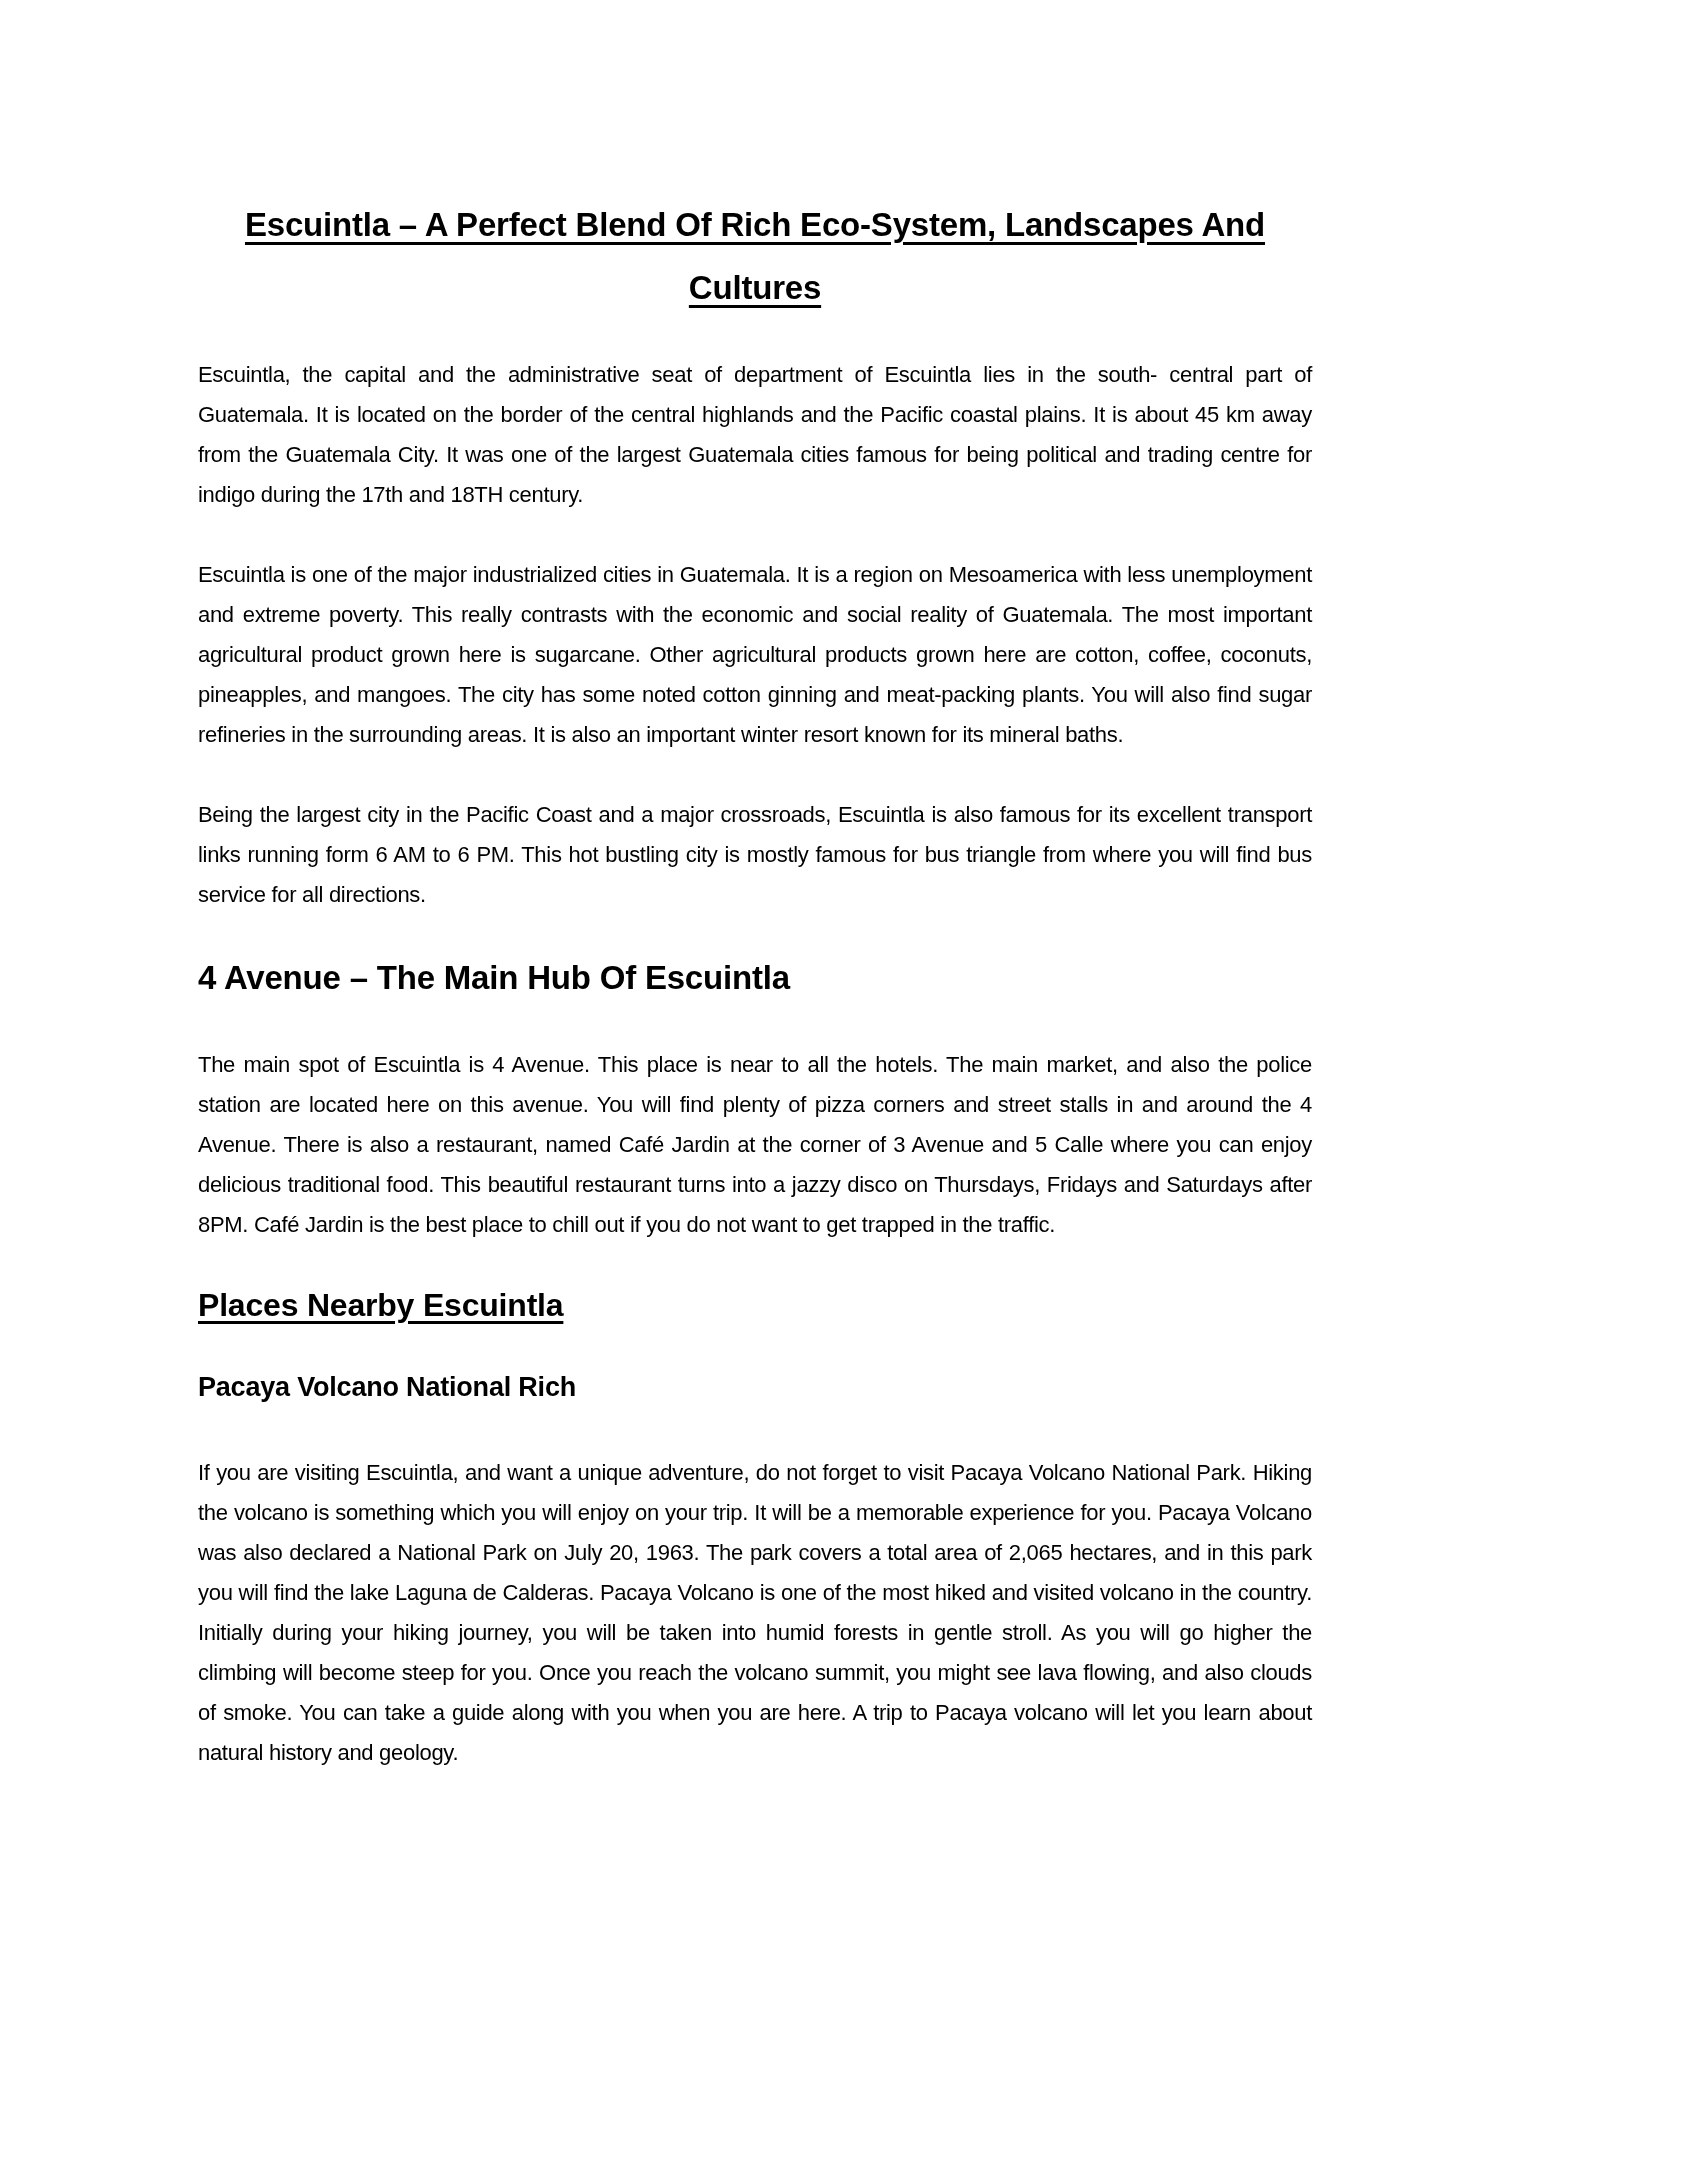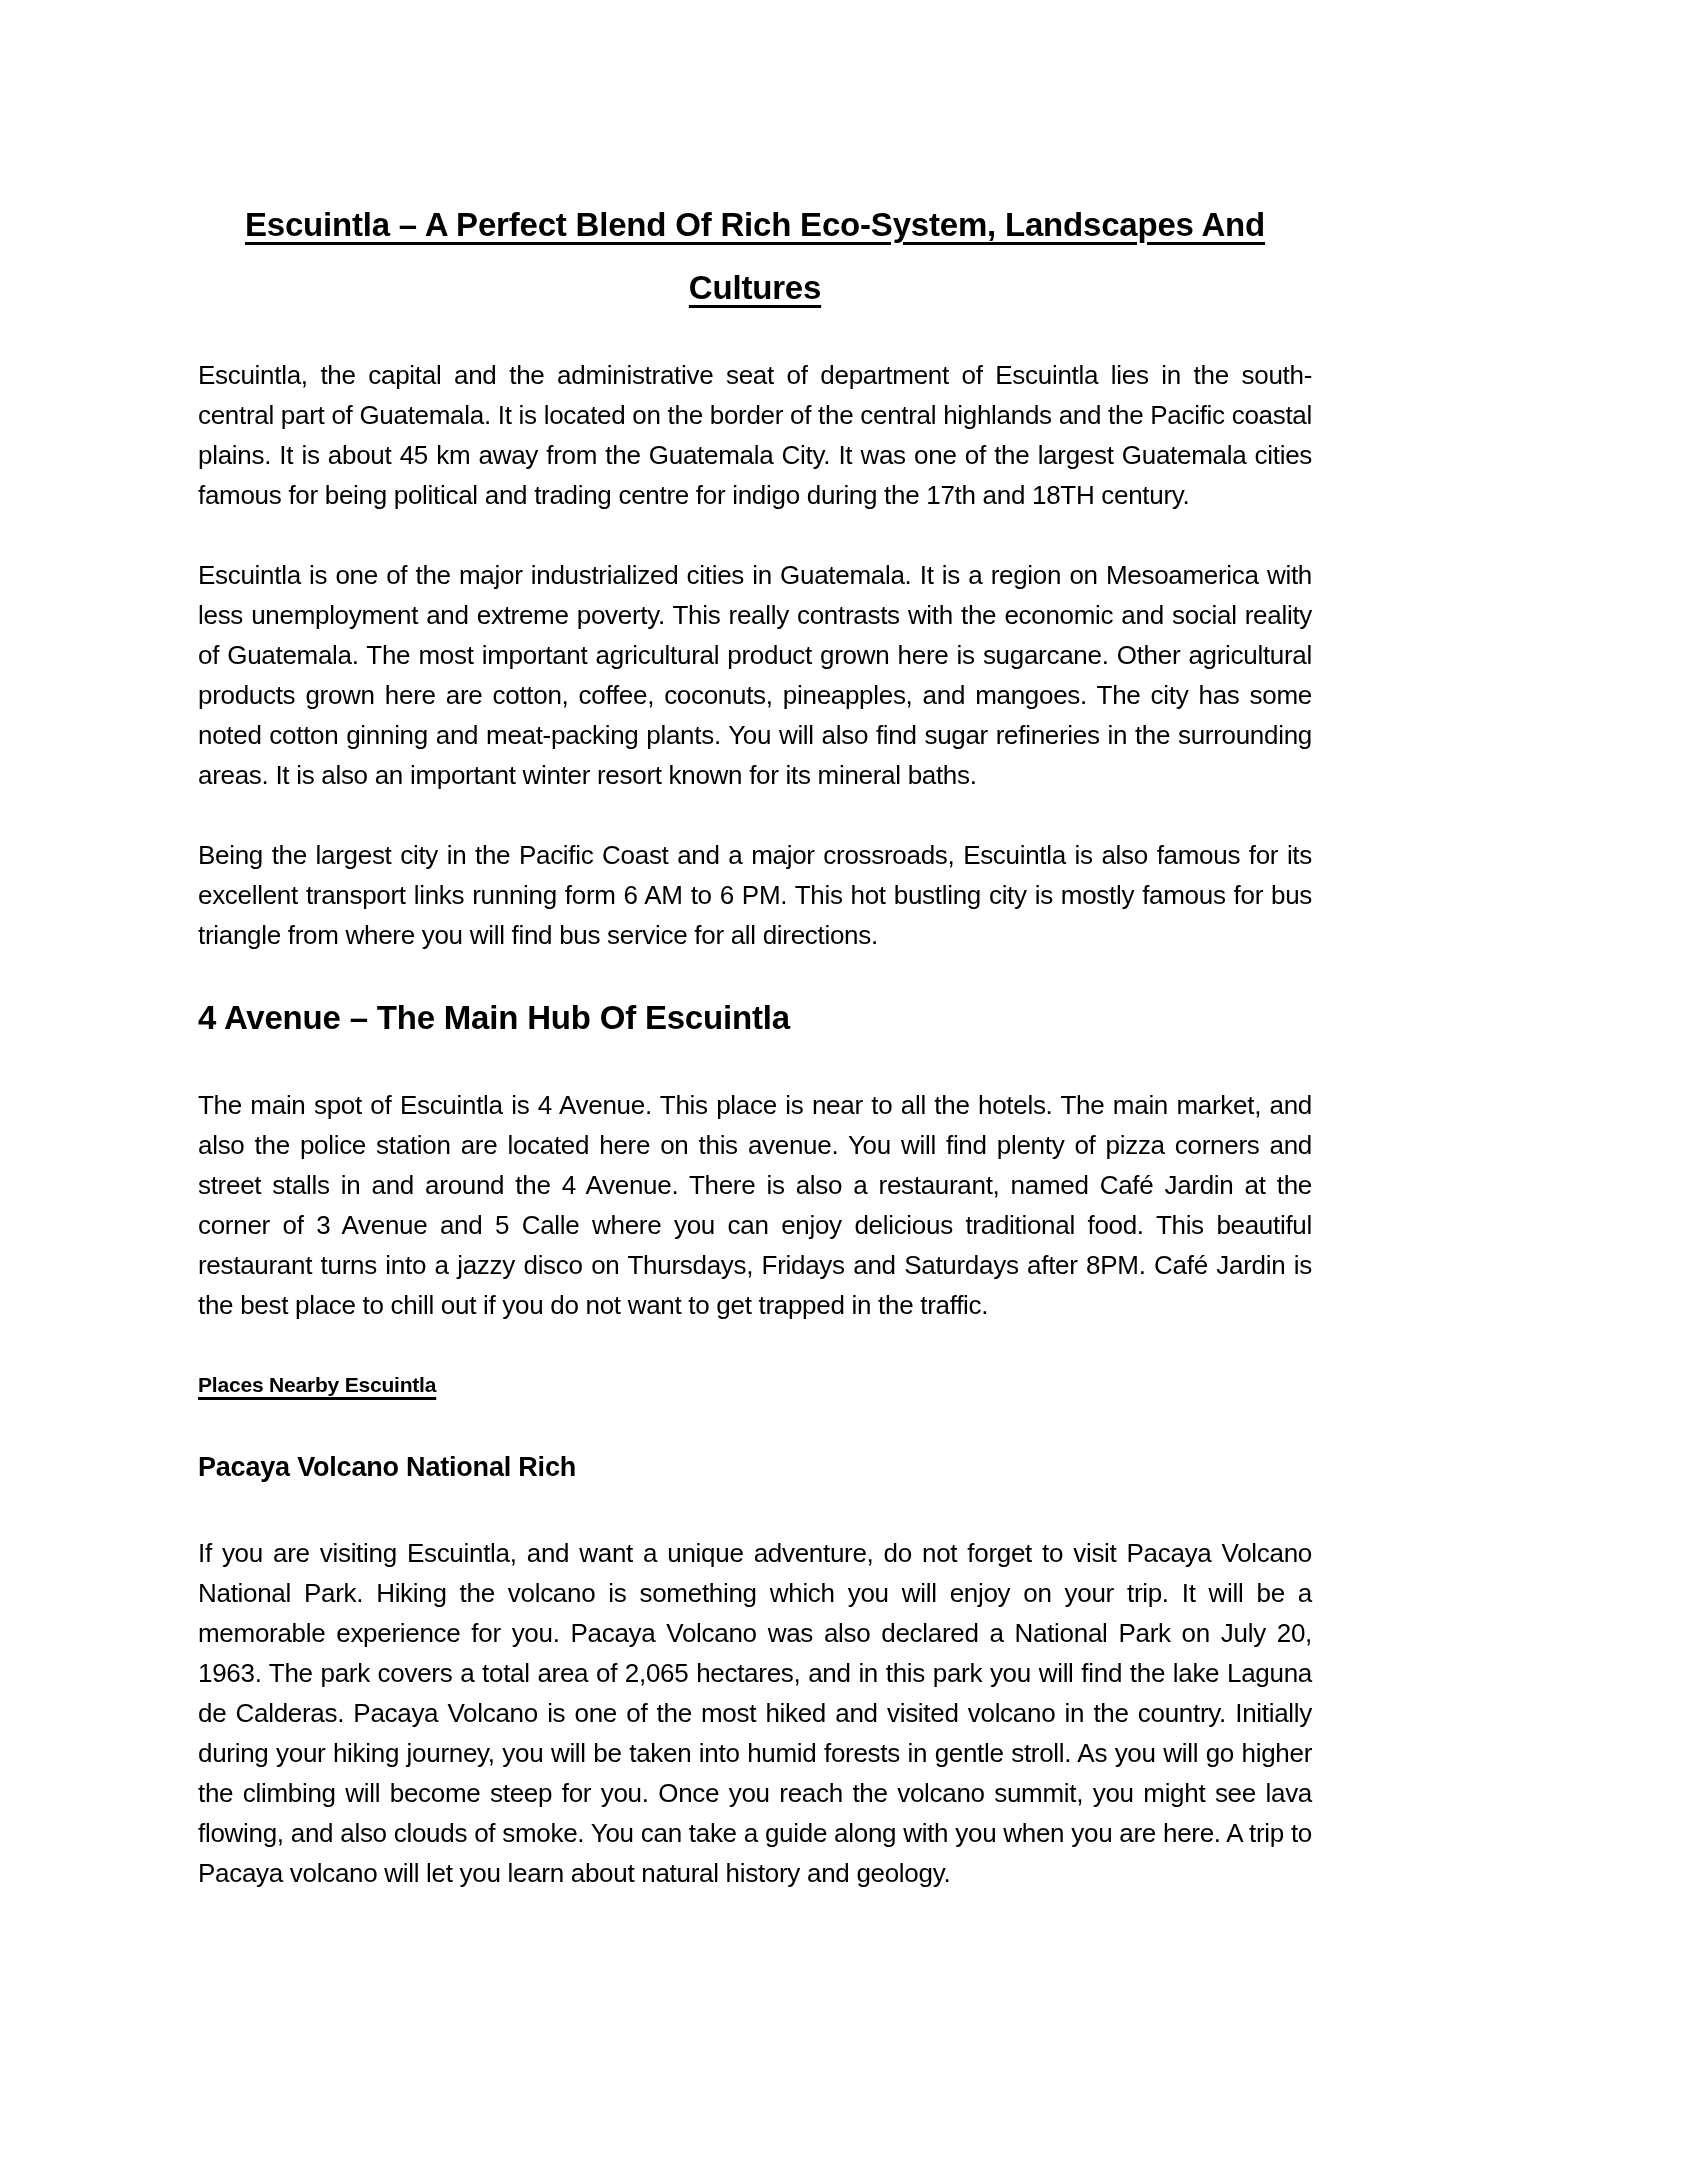--- a/index.html
+++ b/index.html
@@ -24,35 +24,35 @@
     line-height: 63px;
     letter-spacing: -0.2px;
     text-align: center;
     text-decoration: underline;
     text-decoration-thickness: 3px;
     text-underline-offset: 6px;
     max-width: 1148px;
     margin: 0 auto 36px auto;
   }
   .body-text {
-    font-size: 26px;
+    font-size: 22px;
     line-height: 40px;
     letter-spacing: -0.3px;
     text-align: justify;
     margin: 12px 0 40px 0;
   }
   .section-heading {
     font-size: 33px;
     font-weight: 700;
     line-height: 46px;
     letter-spacing: -0.2px;
     margin: 0 0 44px 0;
   }
   .sub-heading {
-    font-size: 21px;
+    font-size: 32px;
     font-weight: 700;
     line-height: 40px;
     letter-spacing: -0.2px;
     text-decoration: underline;
     text-decoration-thickness: 2.5px;
     text-underline-offset: 5px;
     margin: 8px 0 42px 0;
   }
   .minor-heading {
     font-size: 27px;

